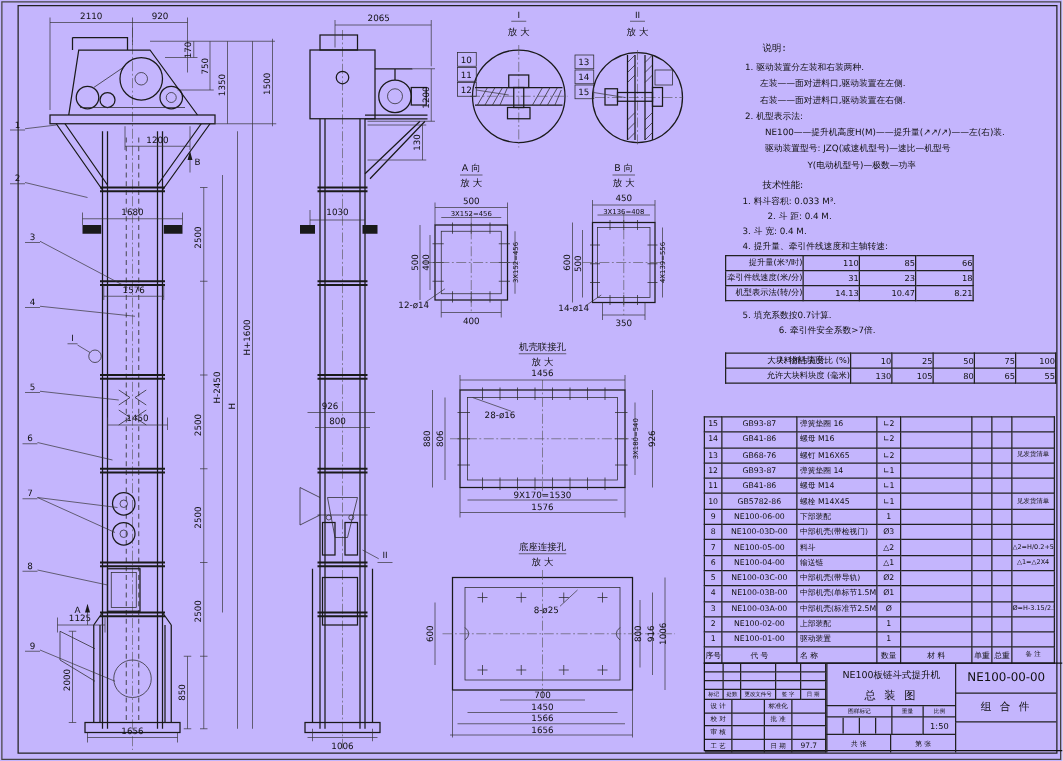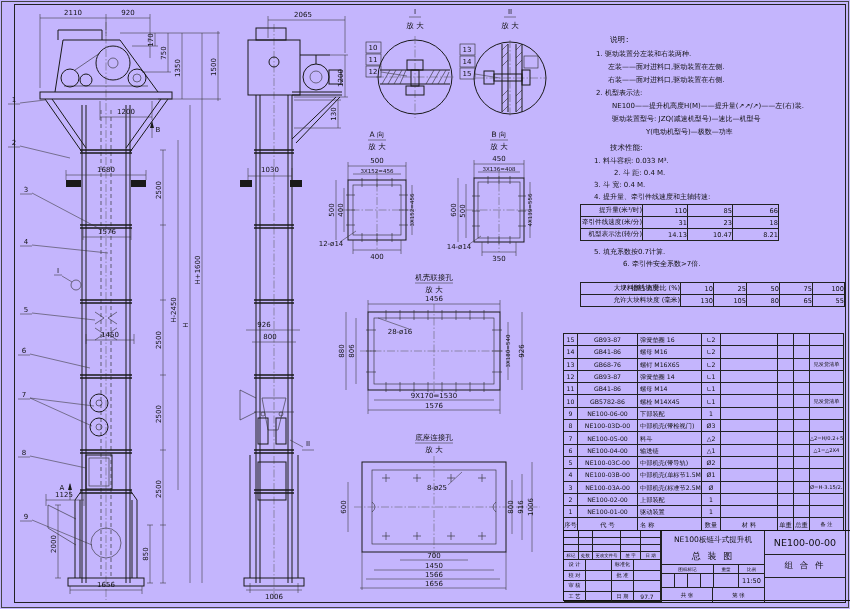--- a/index.html
+++ b/index.html
@@ -653,21 +653,21 @@
       <div class="tb bL bB cent" style="left:174px;top:34px;width:26px;height:9px;font-size:4.6px;">比例</div>
       <div class="tb bL bB" style="left:97px;top:43px;width:52px;height:14px;">
         <div class="boxes">
             <span></span>
             <span></span>
             <span></span>
             <span></span>
           </div>
       </div>
       <div class="tb bL bB" style="left:149px;top:43px;width:25px;height:14px;"></div>
-      <div class="tb bL bB cent" style="left:174px;top:43px;width:26px;height:14px;font-size:6.6px;">11:50</div>
+      <div class="tb bL bB cent" style="left:174px;top:43px;width:26px;height:14px;font-size:6.6px;">1:50</div>
       <div class="tb bL cent" style="left:97px;top:57px;width:51px;height:14px;font-size:5.4px;">共  张</div>
       <div class="tb bL cent" style="left:148px;top:57px;width:52px;height:14px;font-size:5.4px;">第  张</div>
 
       <div class="tb bL bB cent" style="left:200px;top:0;width:81px;height:24px;font-size:9.5px;">NE100-00-00</div>
       <div class="tb bL bB cent" style="left:200px;top:24px;width:81px;height:23px;font-size:8.5px;letter-spacing:2px;">组 合 件</div>
       <div class="tb bL" style="left:200px;top:47px;width:81px;height:24px;"></div>
     </div>
   </div>
 </div>
 

